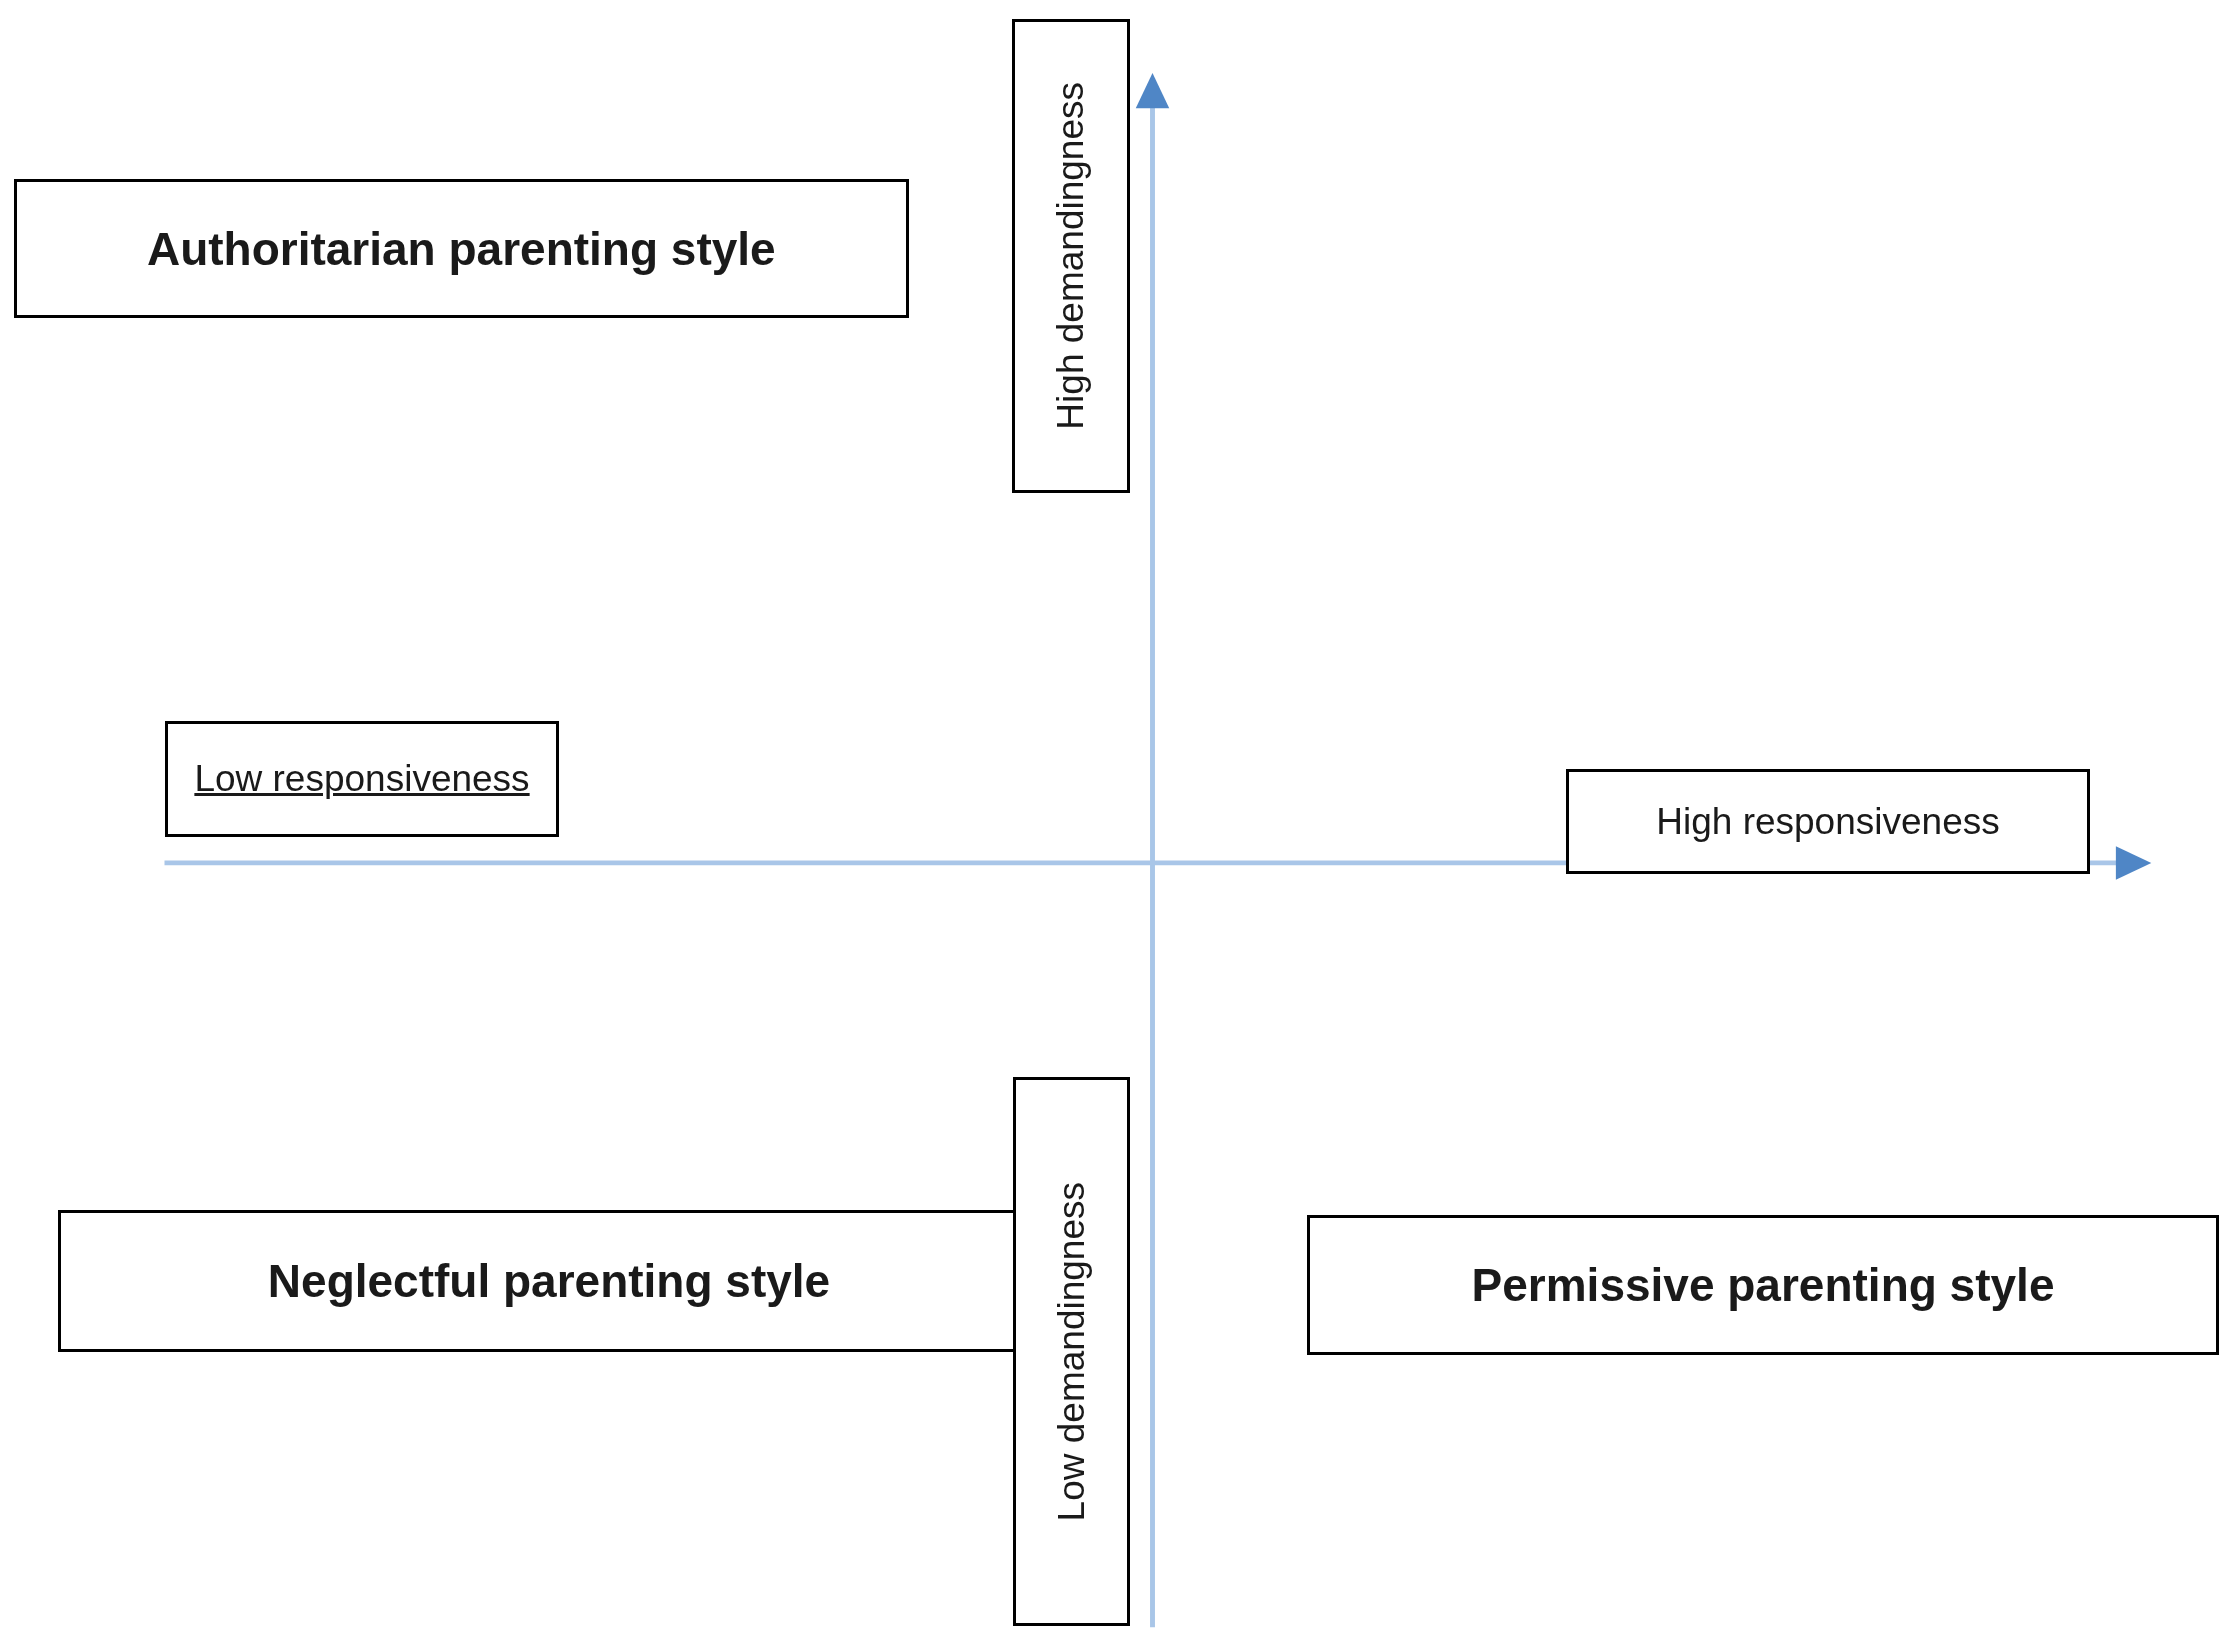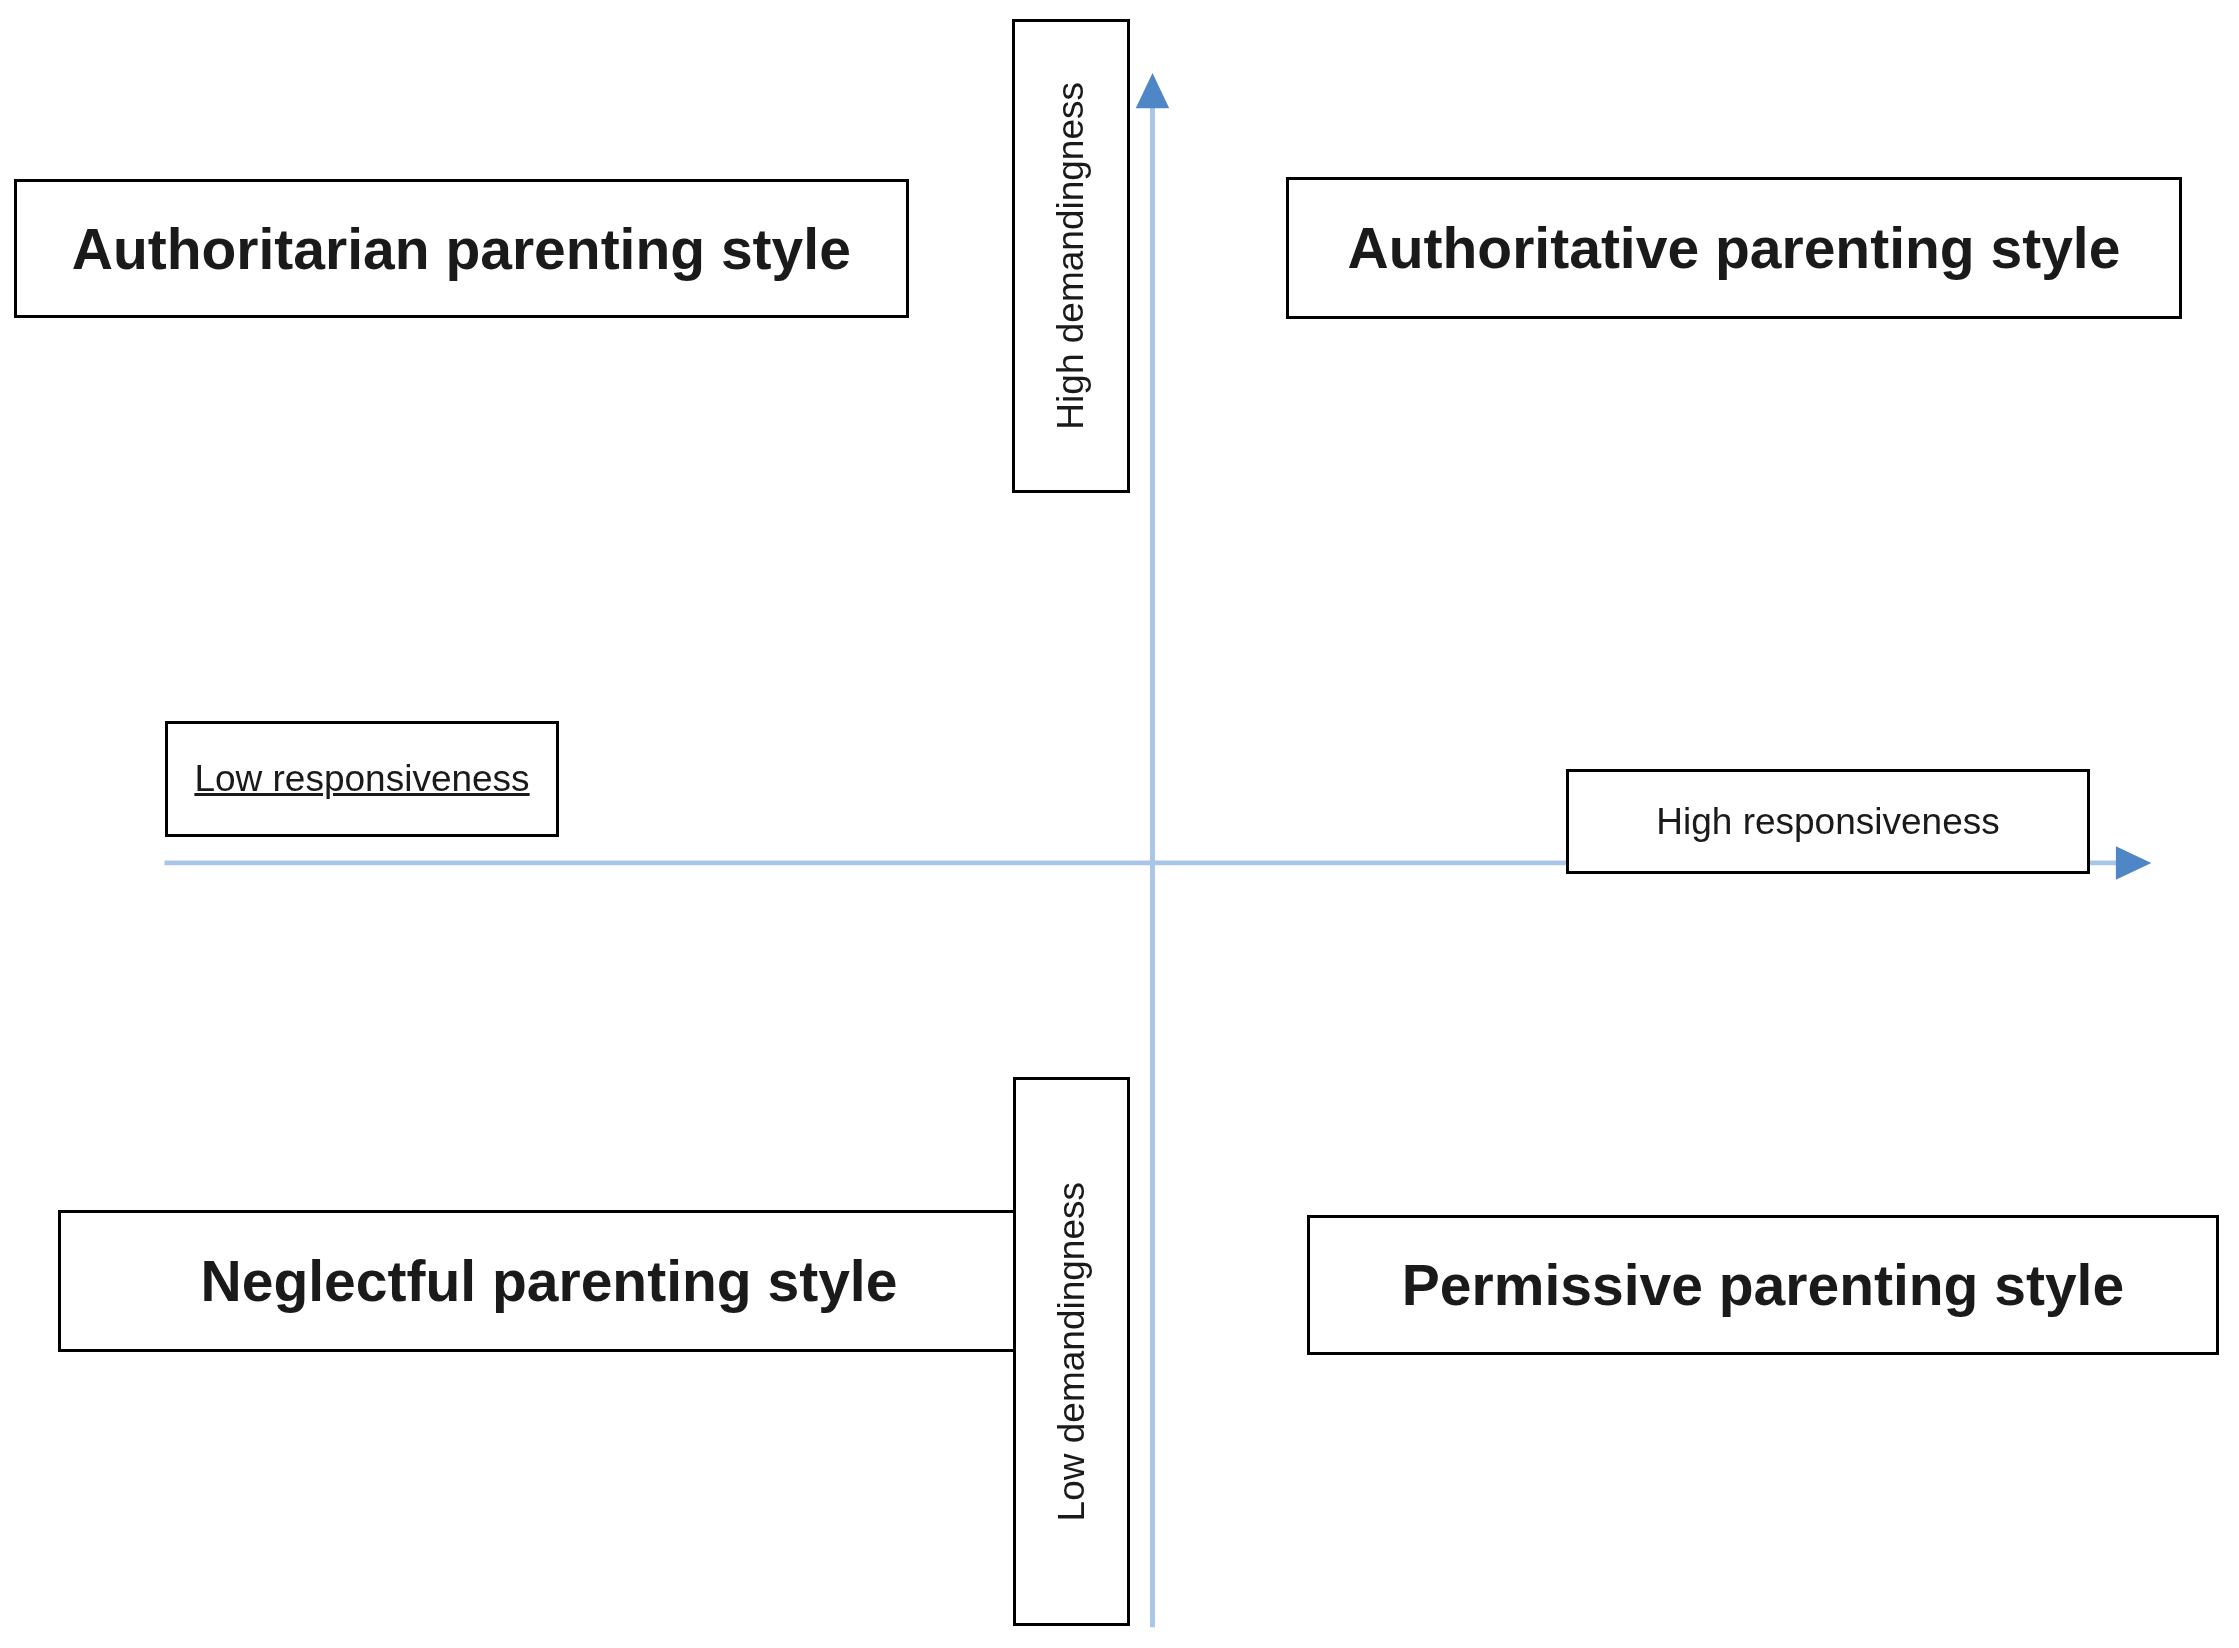--- a/index.html
+++ b/index.html
@@ -29,21 +29,21 @@
     display: flex;
     align-items: center;
     justify-content: center;
     text-align: center;
     box-sizing: border-box;
     color: #1a1a1a;
   }
   .quadrant-box {
     border-width: 3.9px;
     font-weight: 700;
-    font-size: 57px;
+    font-size: 46px;
     letter-spacing: 0px;
   }
   .axis-box {
     border-width: 3px;
     font-weight: 400;
     font-size: 37px;
   }
   .vertical-text {
     writing-mode: vertical-rl;
     transform: rotate(180deg);
@@ -71,23 +71,20 @@
     <polygon points="1170,74 1153,110 1187,110" fill="#4f86c6"></polygon>
 
     <line x1="167" y1="876" x2="2150" y2="876" stroke-width="5" stroke="#a9c6e8"></line>
     <polygon points="2184,876 2148,859 2148,893" fill="#4f86c6"></polygon>
   </svg>
 
   <div id="box-top-left" class="label-box quadrant-box">
     <span>Authoritarian parenting style</span>
   </div>
 
-  <div id="box-top-right" class="label-box quadrant-box">
-    <span>Authoritative parenting style</span>
-  </div>
 
   <div id="box-bottom-left" class="label-box quadrant-box">
     <span>Neglectful parenting style</span>
   </div>
 
   <div id="box-bottom-right" class="label-box quadrant-box">
     <span>Permissive parenting style</span>
   </div>
 
   <div id="box-axis-top" class="label-box axis-box">

